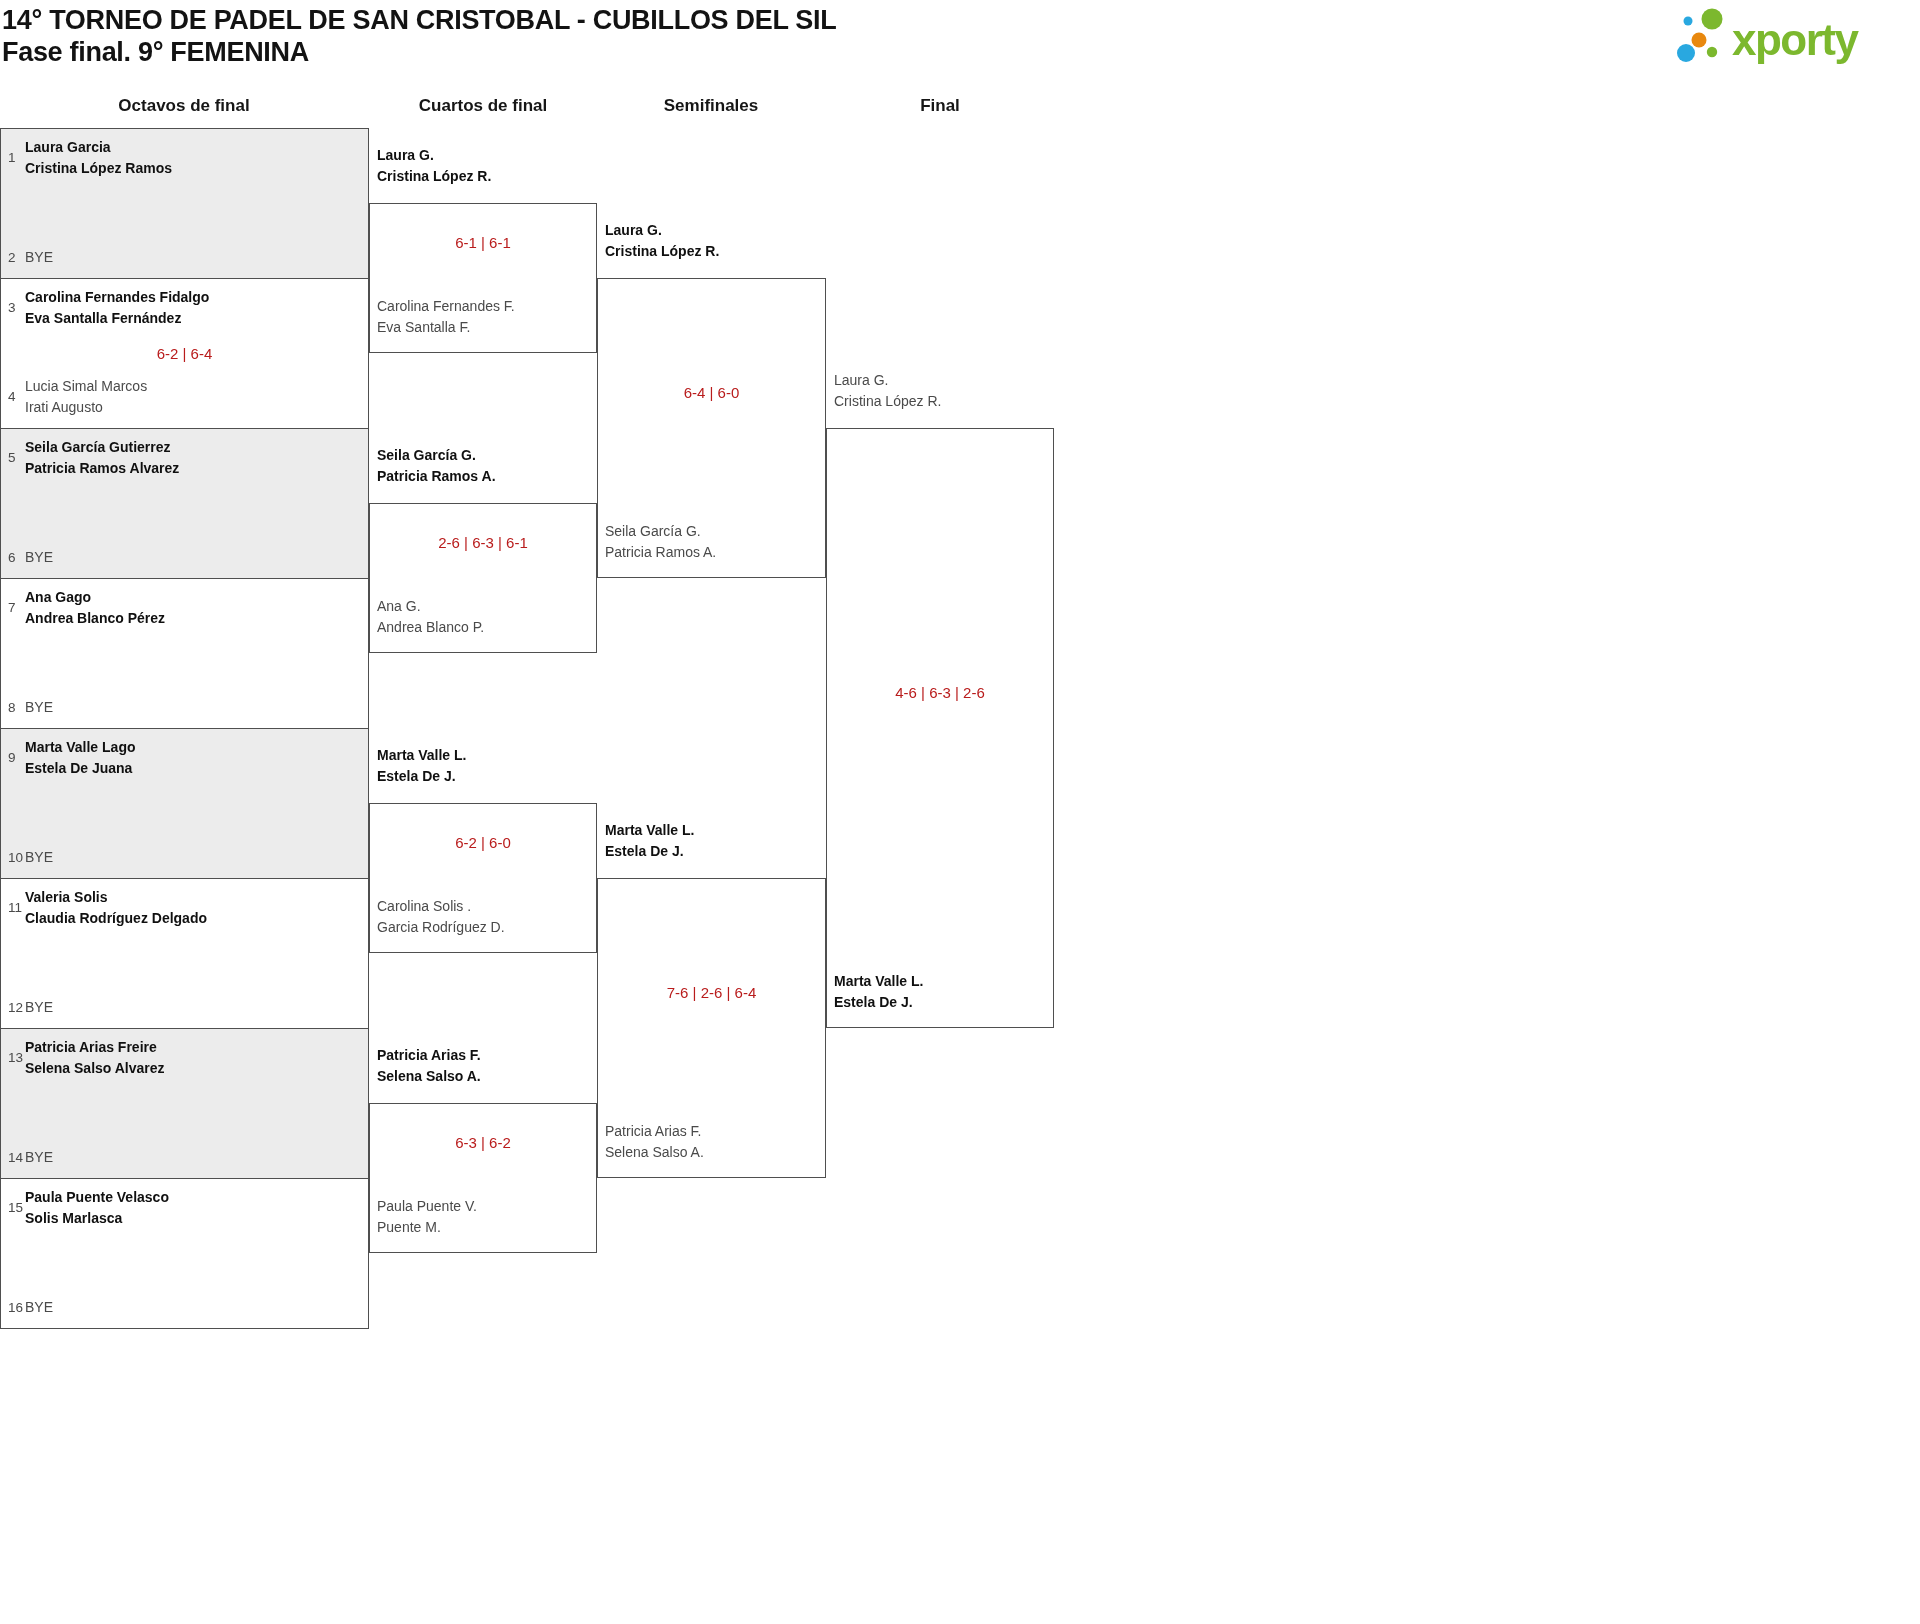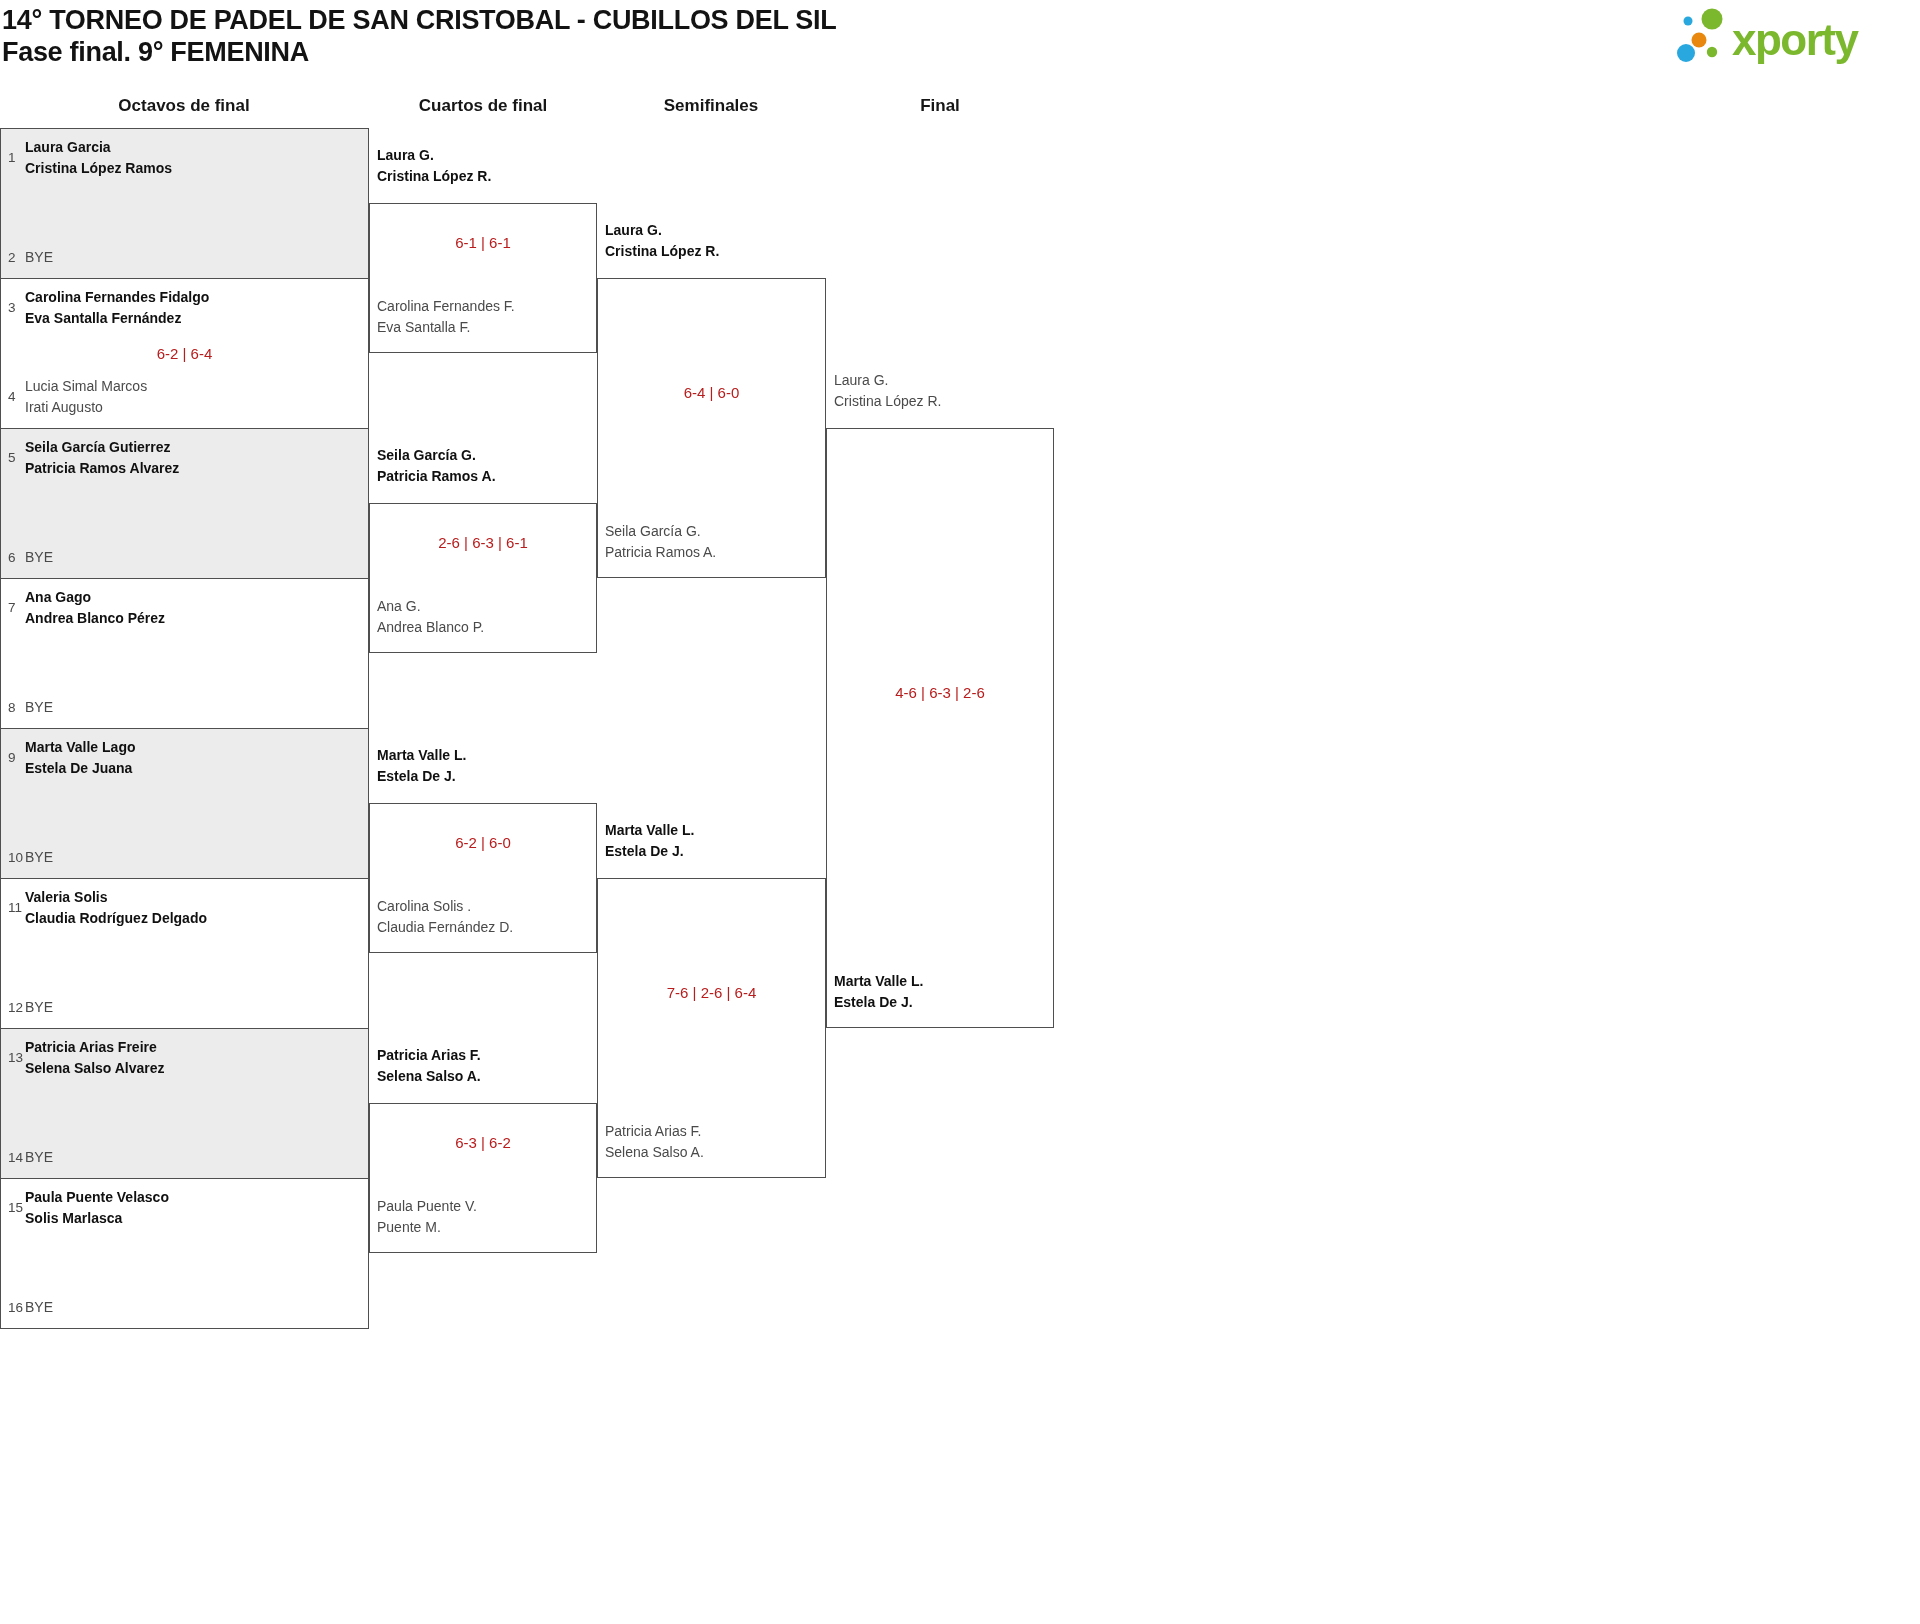--- a/index.html
+++ b/index.html
@@ -165,21 +165,21 @@
         <div class="nm l">Andrea Blanco P.</div>
       </div>
       <div class="score" style="left: 369px; width: 228px; top: 533px;">2-6 | 6-3 | 6-1</div>
       <div class="box" style="left: 369px; top: 803px; width: 228px; height: 150px; position: absolute;"></div>
       <div class="team-abs" style="left: 377px; top: 745px;">
         <div class="nm w">Marta Valle L.</div>
         <div class="nm w">Estela De J.</div>
       </div>
       <div class="team-abs" style="left: 377px; top: 896px;">
         <div class="nm l">Carolina Solis .</div>
-        <div class="nm l">Claudia Fernández D.</div>
+        <div class="nm l">Garcia Rodríguez D.</div>
       </div>
       <div class="score" style="left: 369px; width: 228px; top: 833px;">6-2 | 6-0</div>
       <div class="box" style="left: 369px; top: 1103px; width: 228px; height: 150px; position: absolute;"></div>
       <div class="team-abs" style="left: 377px; top: 1045px;">
         <div class="nm w">Patricia Arias F.</div>
         <div class="nm w">Selena Salso A.</div>
       </div>
       <div class="team-abs" style="left: 377px; top: 1196px;">
         <div class="nm l">Paula Puente V.</div>
         <div class="nm l">Puente M.</div>

